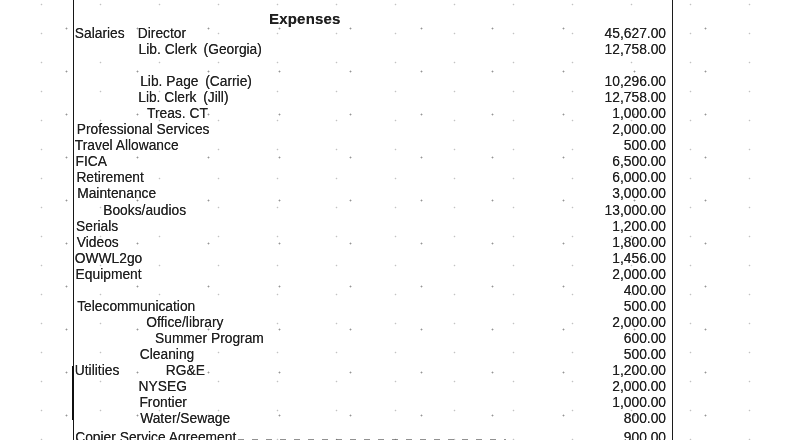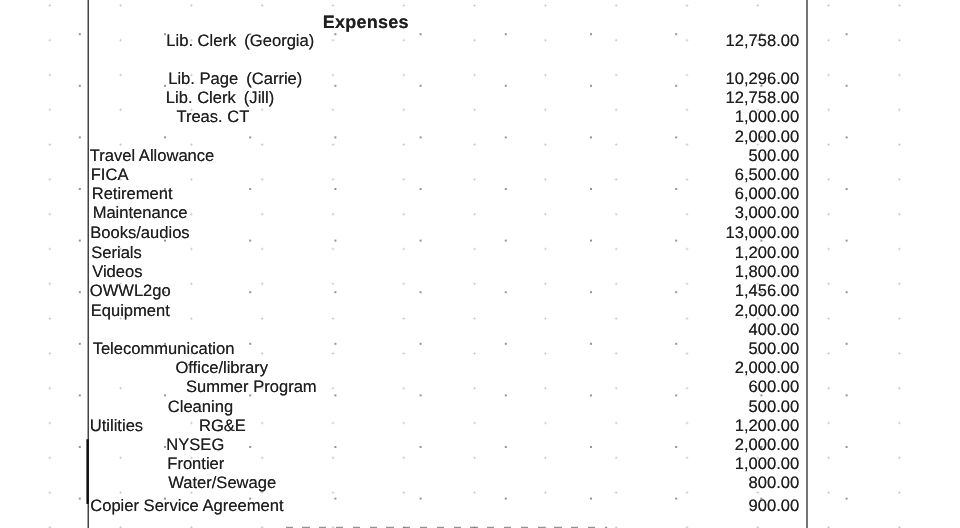--- a/index.html
+++ b/index.html
@@ -68,60 +68,66 @@
 <div class="scan-page">
 
   <div class="border-v border-left"></div>
   <div class="border-left-blot"></div>
   <div class="border-v border-right"></div>
 
   <div class="title">Expenses</div>
 
   <div class="rows">
       <div class="row">
+        <span class="cell cat" style="margin-left: -1.2px;">Salaries</span>
+        <span class="cell item" style="margin-left: -1.2px;">Director</span>
+        <span class="cell amount">45,627.00</span>
+      </div>
+      <div class="row">
         <span class="cell item" style="margin-left: -0.4px;">Lib. Clerk</span>
         <span class="cell note" style="margin-left: -0.4px;">(Georgia)</span>
         <span class="cell amount">12,758.00</span>
       </div>
       <div class="row blank"></div>
       <div class="row">
         <span class="cell item" style="margin-left: 1.2px;">Lib. Page</span>
         <span class="cell note" style="margin-left: 1.2px;">(Carrie)</span>
         <span class="cell amount">10,296.00</span>
       </div>
       <div class="row">
         <span class="cell item" style="margin-left: -0.8px;">Lib. Clerk</span>
         <span class="cell note" style="margin-left: -0.8px;">(Jill)</span>
         <span class="cell amount">12,758.00</span>
       </div>
       <div class="row">
         <span class="cell item indent2" style="margin-left: 0px;">Treas. CT</span>
         <span class="cell amount">1,000.00</span>
       </div>
       <div class="row">
+        <span class="cell cat" style="margin-left: 0.8px;">Professional Services</span>
         <span class="cell amount">2,000.00</span>
       </div>
       <div class="row">
         <span class="cell cat" style="margin-left: -1.2px;">Travel Allowance</span>
         <span class="cell amount">500.00</span>
       </div>
       <div class="row">
         <span class="cell cat" style="margin-left: -0.4px;">FICA</span>
         <span class="cell amount">6,500.00</span>
       </div>
       <div class="row">
         <span class="cell cat" style="margin-left: 0.4px;">Retirement</span>
         <span class="cell amount">6,000.00</span>
       </div>
       <div class="row">
         <span class="cell cat" style="margin-left: 1.2px;">Maintenance</span>
         <span class="cell amount">3,000.00</span>
       </div>
       <div class="row">
-        <span class="cell cat" style="margin-left: -0.8px;">Books/audios</span>
+        <span class="cell cat" style="margin-left: -0.8px; padding-left: 28px;">Books/audios</span>
         <span class="cell amount">13,000.00</span>
       </div>
       <div class="row">
         <span class="cell cat" style="margin-left: 0px;">Serials</span>
         <span class="cell amount">1,200.00</span>
       </div>
       <div class="row">
         <span class="cell cat" style="margin-left: 0.8px;">Videos</span>
         <span class="cell amount">1,800.00</span>
       </div>

